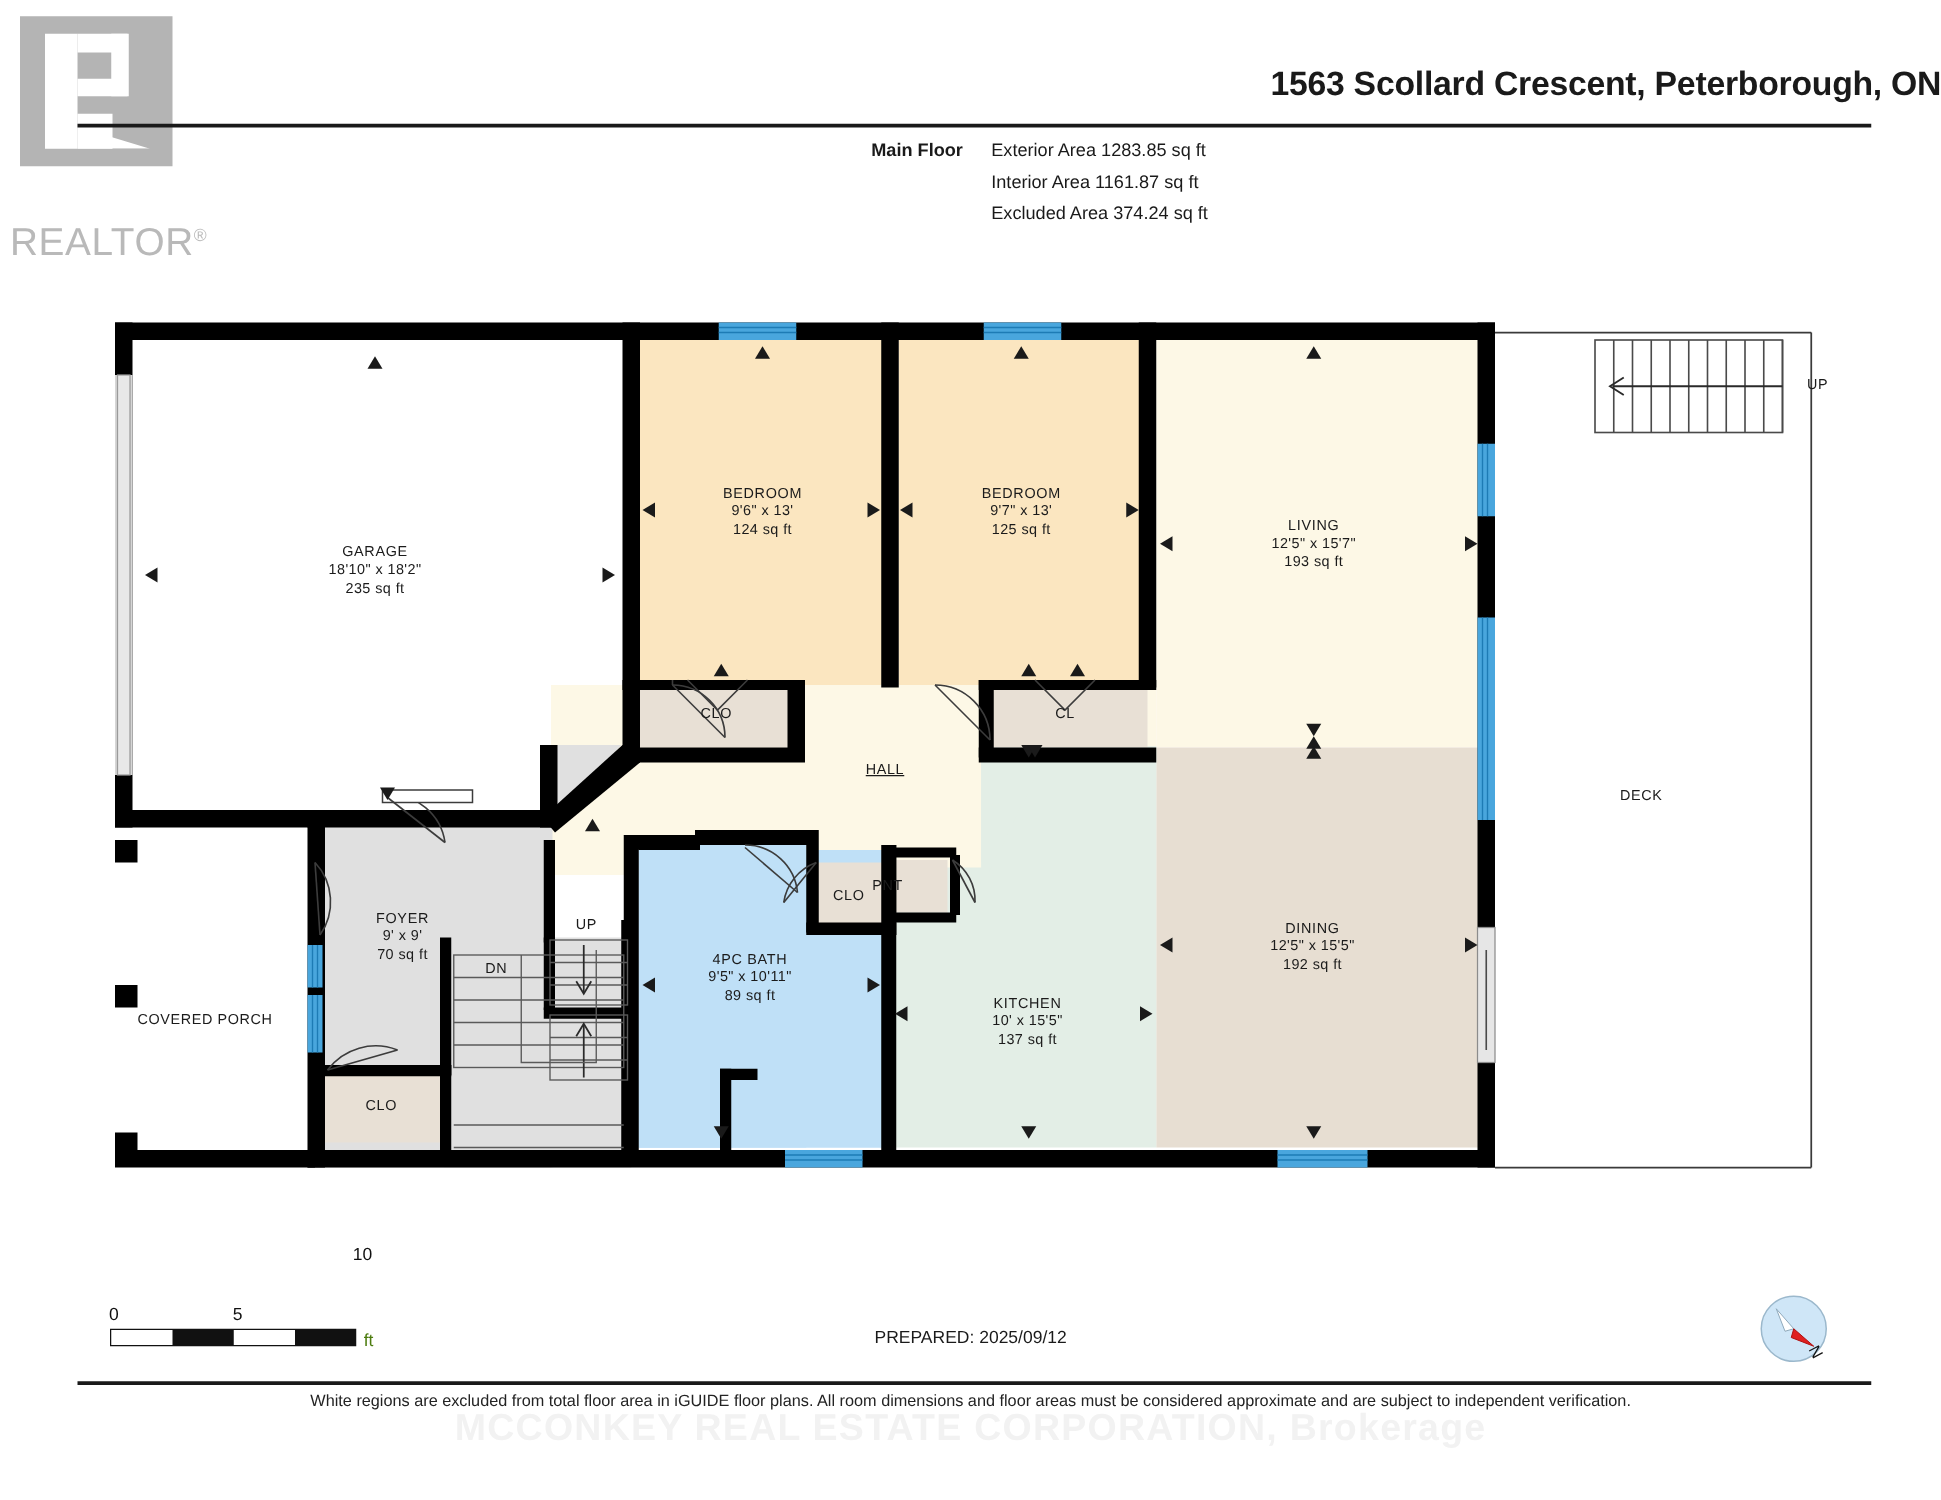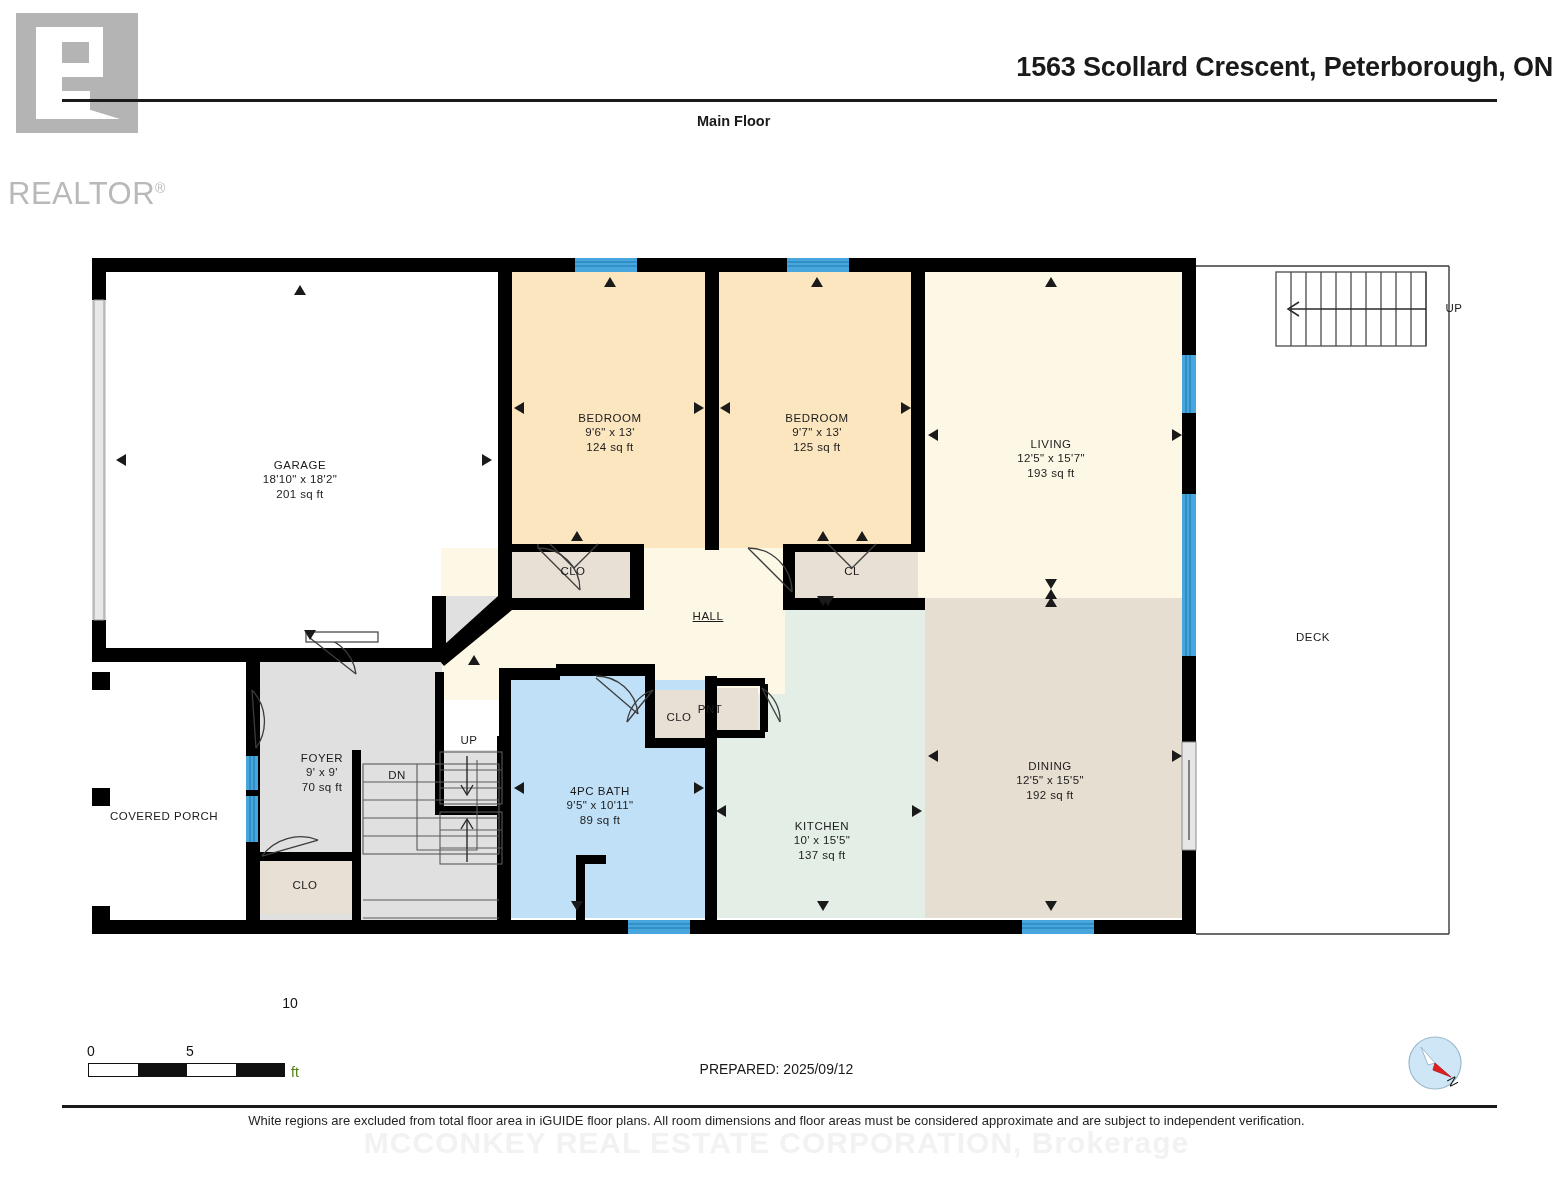--- a/index.html
+++ b/index.html
@@ -21,21 +21,21 @@
   #summary{position:absolute;left:697px;top:109px;font-size:14.5px;line-height:25px;}
   #summary .lbl{position:absolute;left:0;top:0;font-weight:bold;width:88px;}
   #summary .vals{margin-left:96px;}
 
   
   #plan{position:absolute;left:0;top:0;width:1553px;height:1200px;}
   #plan svg{position:absolute;left:0;top:0;}
 
   .rm-label{position:absolute;text-align:center;font-size:11.5px;line-height:14.4px;
       letter-spacing:.35px;color:#1b1b1b;white-space:nowrap;transform:translateX(-50%);}
-  .rm-label .nm{font-size:11.5px;letter-spacing:.55px;margin-top:23px;}
+  .rm-label .nm{font-size:11.5px;letter-spacing:.55px;}
   .rm-label .dim{font-size:11.5px;}
   .tag{position:absolute;font-size:11.5px;letter-spacing:.5px;color:#1b1b1b;
       white-space:nowrap;transform:translateX(-50%);}
 
   
   #scalebar{position:absolute;left:88px;top:1063px;width:197px;height:14px;
       border:1.4px solid #111;box-sizing:border-box;background:#fff;}
   #scalebar i{position:absolute;top:0;height:100%;background:#111;display:block;}
   .sc-num{position:absolute;font-size:14px;color:#111;transform:translateX(-50%);}
   #sc-ft{position:absolute;left:291px;top:1064px;font-size:14px;color:#4d7c0f;}
@@ -67,20 +67,25 @@
   <div id="realtor-word">
     <span>REALTOR</span><sup>®</sup>
   </div>
 </div>
 
 <div id="page-title">1563 Scollard Crescent, Peterborough, ON</div>
 <div id="title-rule"></div>
 
 <div id="summary">
   <span class="lbl">Main Floor</span>
+  <div class="vals">
+    <div>Exterior Area 1283.85 sq ft</div>
+    <div>Interior Area 1161.87 sq ft</div>
+    <div>Excluded Area 374.24 sq ft</div>
+  </div>
 </div>
 
 <div id="plan">
 <svg width="1553" height="1200" viewBox="0 0 1553 1200">
   <defs>
     <g id="winstripe"></g>
   </defs>
 
   <rect x="100" y="262" width="412" height="390" fill="#ffffff"></rect>
 
@@ -352,21 +357,21 @@
     <polygon points="828,606 822,596 834,596"></polygon>
 
     <polygon points="474,655 468,665 480,665"></polygon>
     <polygon points="310,640 304,630 316,630"></polygon>
   </g>
 </svg>
 
   <div class="rm-label" style="left:300px;top:435px;">
     <div class="nm">GARAGE</div>
     <div class="dim">18'10" x 18'2"</div>
-    <div class="dim">201 sq ft</div>
+    <div class="dim">235 sq ft</div>
   </div>
   <div class="rm-label" style="left:610px;top:388px;">
     <div class="nm">BEDROOM</div>
     <div class="dim">9'6" x 13'</div>
     <div class="dim">124 sq ft</div>
   </div>
   <div class="rm-label" style="left:817px;top:388px;">
     <div class="nm">BEDROOM</div>
     <div class="dim">9'7" x 13'</div>
     <div class="dim">125 sq ft</div>

